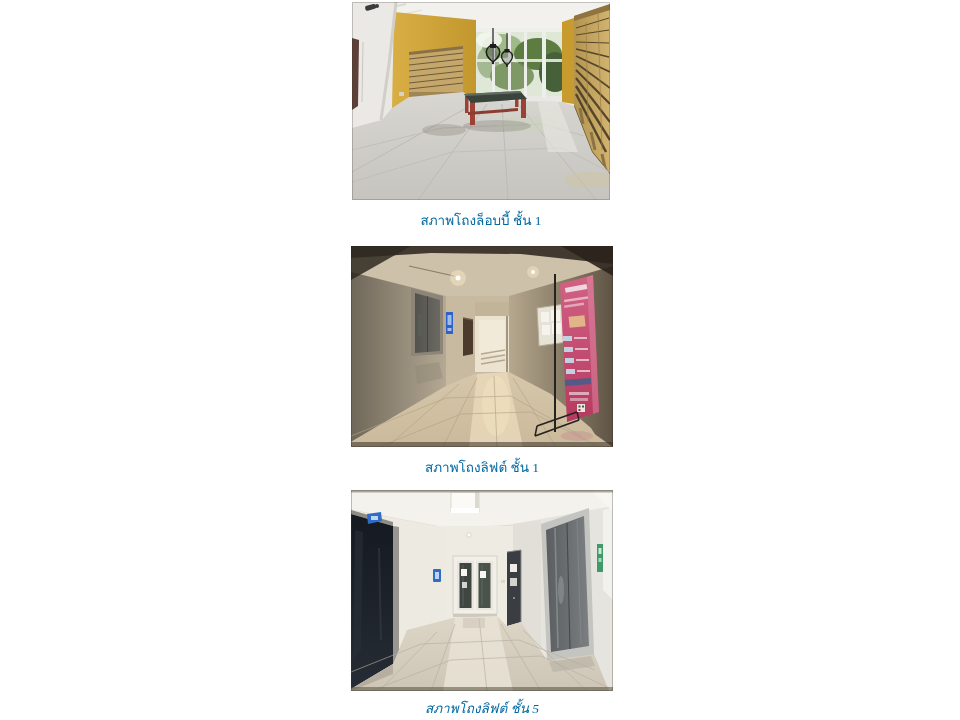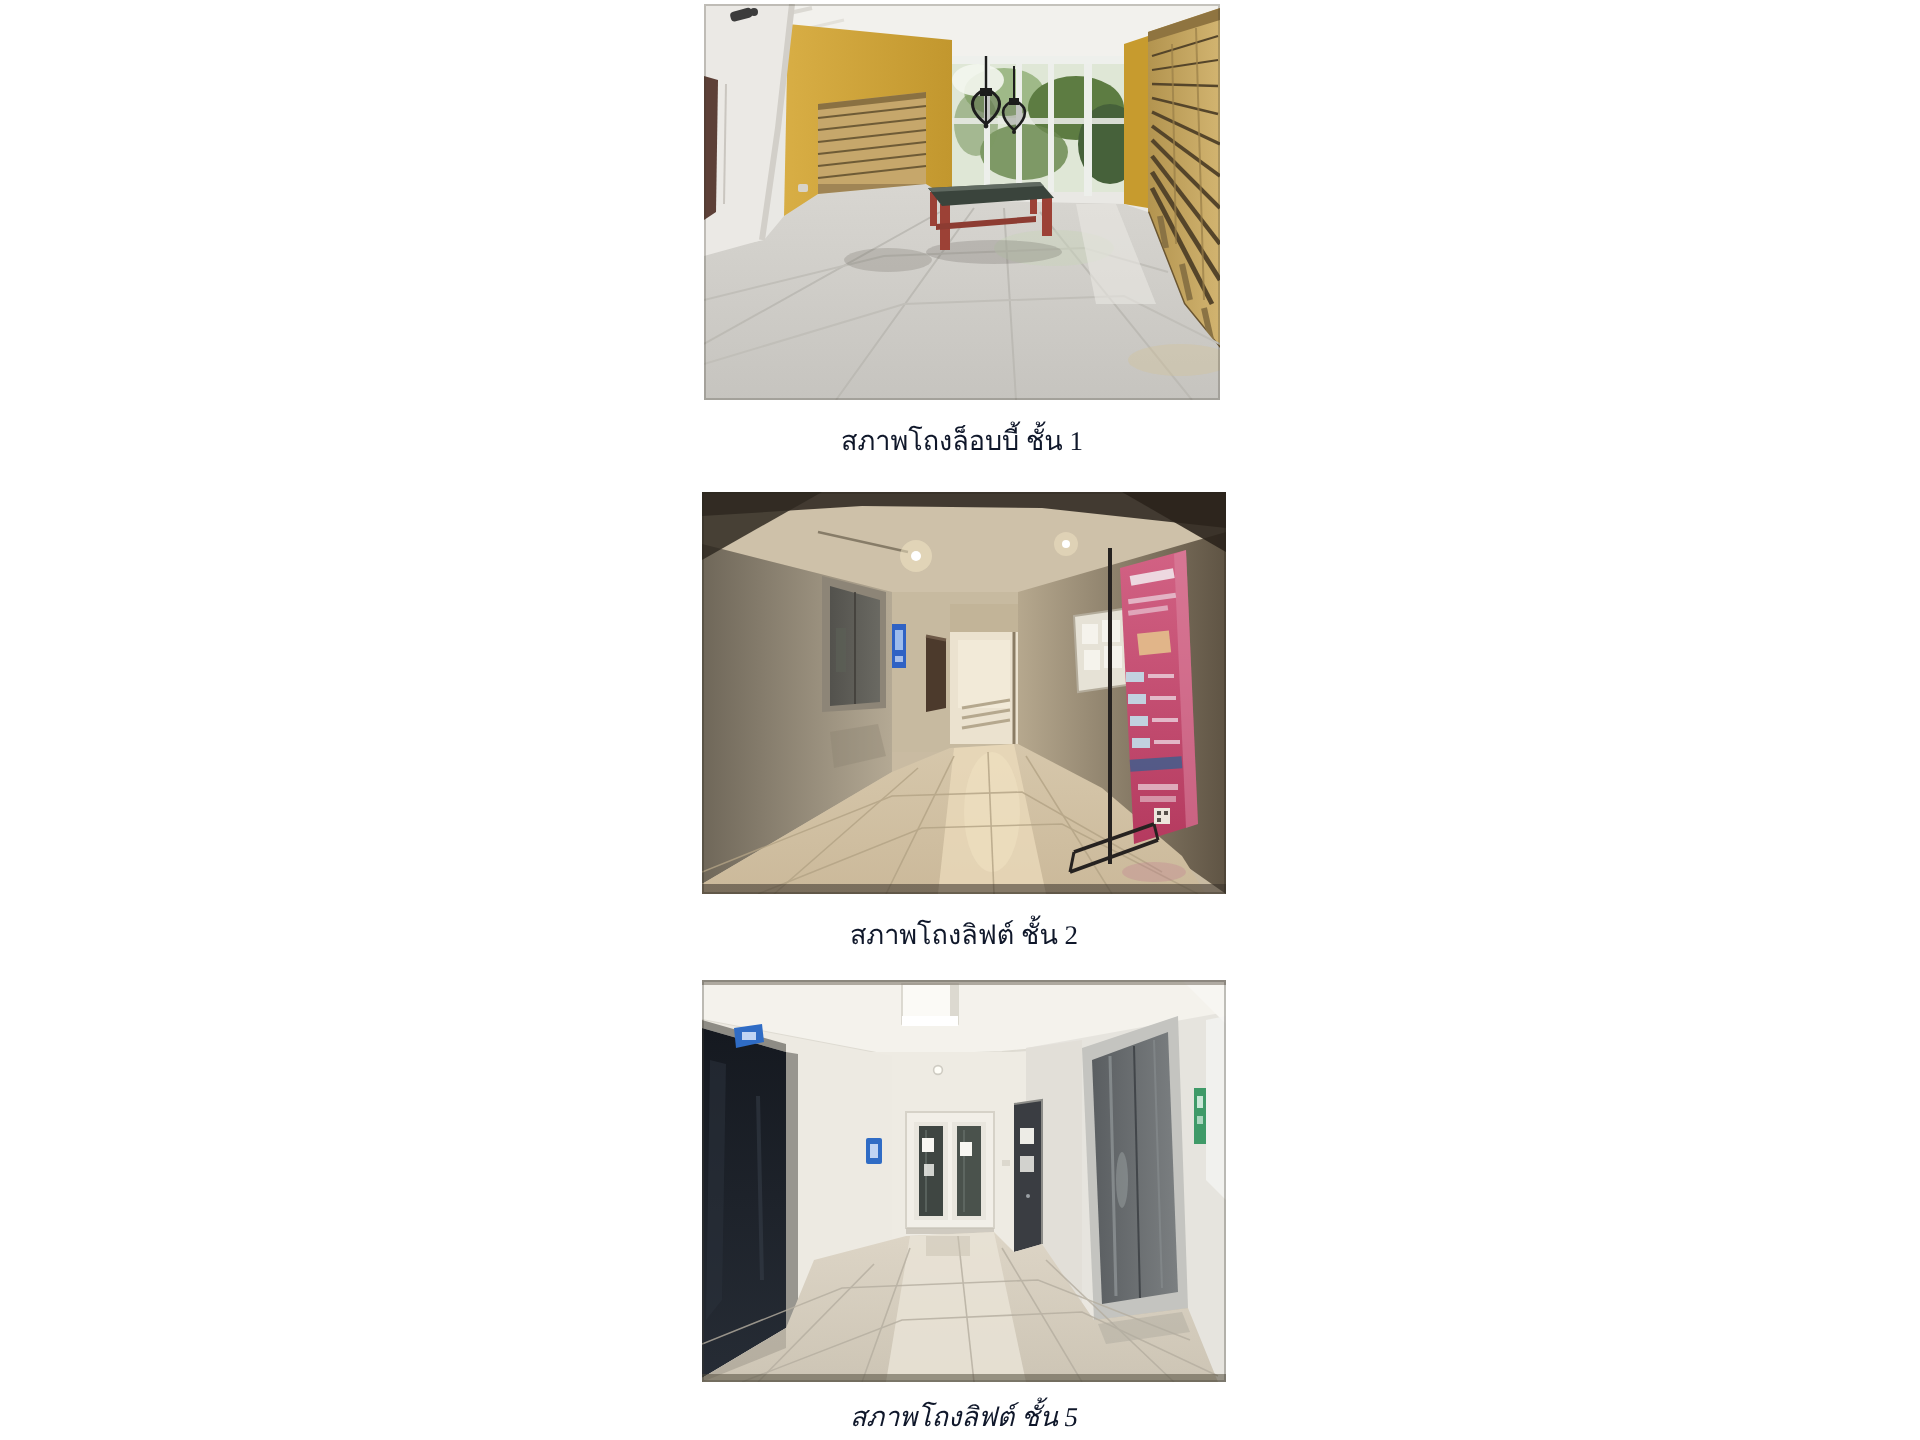--- a/index.html
+++ b/index.html
@@ -1,20 +1,20 @@
 <!DOCTYPE html>
 <html><head>
 <meta charset="utf-8">
 <style>
   html,body{margin:0;padding:0;background:#ffffff;}
   .page{position:relative;width:960px;height:720px;background:#ffffff;overflow:hidden;
         font-family:"Liberation Sans",sans-serif;}
   .photo{position:absolute;box-shadow:0 0 0 1px rgba(70,65,55,0.18) inset;}
   .photo svg{display:block;width:100%;height:100%;}
-  .caption{position:absolute;text-align:center;font-size:13.5px;line-height:17px;color:#0f172a;
+  .caption{position:absolute;text-align:center;font-size:13.5px;line-height:17px;color:#0369a1;
            font-family:"Liberation Serif","DejaVu Sans",sans-serif;}
   .fig1-photo{left:352px;top:2px;width:258px;height:198px;}
   .cap1{left:322px;top:212px;width:318px;}
   .fig2-photo{left:351px;top:246px;width:262px;height:201px;}
   .cap2{left:321px;top:459px;width:322px;}
   .fig3-photo{left:351px;top:490px;width:262px;height:201px;}
   .cap3{left:321px;top:700px;width:322px;font-style:italic;}
 </style>
 </head>
 <body>
@@ -288,21 +288,21 @@
           <line x1="186" y1="180" x2="226" y2="166" stroke-width="1.8"></line>
           <line x1="184" y1="190" x2="228" y2="174" stroke-width="1.8"></line>
           <line x1="186" y1="180" x2="184" y2="190" stroke-width="1.5"></line>
           <line x1="226" y1="166" x2="228" y2="174" stroke-width="1.5"></line>
         </g>
       </g>
       <rect x="0" y="196" width="262" height="5" fill="#39322a" opacity="0.55"></rect>
       <rect x="0.5" y="0.5" width="261" height="200" fill="none" stroke="#28231c" stroke-opacity="0.3"></rect>
     </svg>
   </figure>
-  <figcaption class="caption cap2">สภาพโถงลิฟต์ ชั้น 2</figcaption>
+  <figcaption class="caption cap2">สภาพโถงลิฟต์ ชั้น 1</figcaption>
 
   <figure class="photo fig3-photo" style="margin:0">
     <svg viewBox="0 0 262 201" preserveAspectRatio="none">
       <defs>
         <linearGradient id="p3floor" x1="0" y1="0" x2="0" y2="1">
           <stop offset="0" stop-color="#ddd5c6"></stop>
             <stop offset="1" stop-color="#cdc5b5"></stop>
         </linearGradient>
         <linearGradient id="p3elev" x1="0" y1="0" x2="1" y2="0">
           <stop offset="0" stop-color="#5a5e61"></stop>

